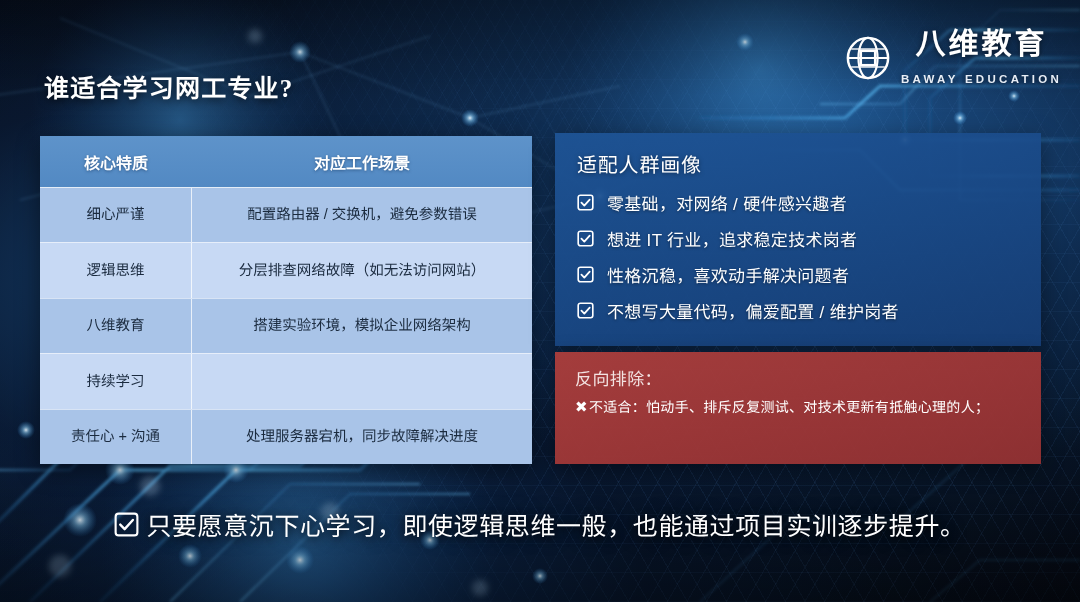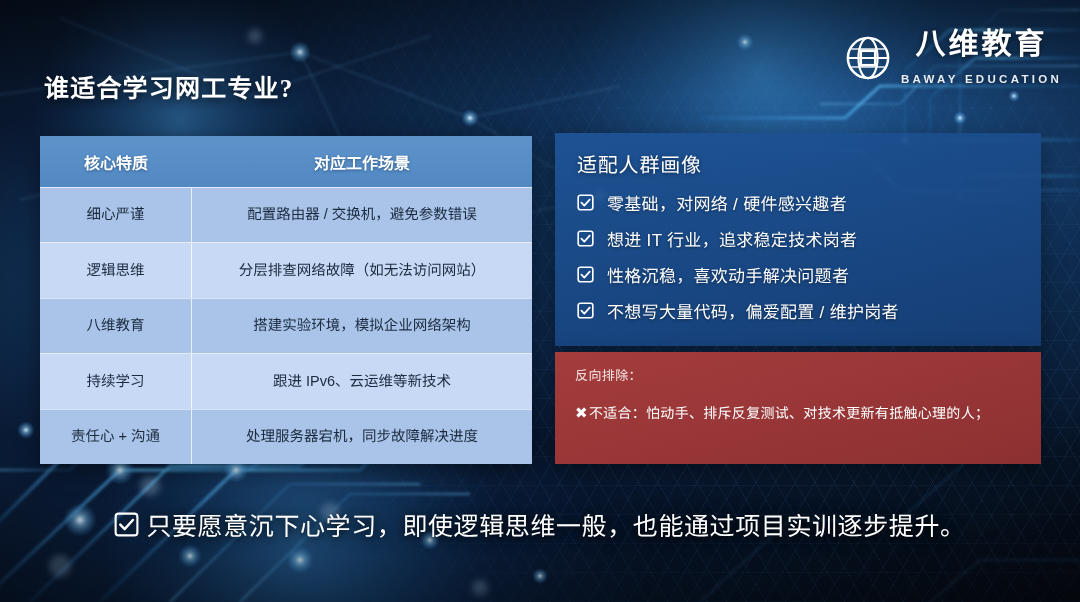--- a/index.html
+++ b/index.html
@@ -150,21 +150,21 @@
   
   #excl-panel {
     position:absolute; left:555px; top:352px;
     width:486px; height:112px;
     background:linear-gradient(165deg, rgba(172,62,60,.95) 0%, rgba(158,54,54,.95) 60%, rgba(146,49,50,.96) 100%);
     z-index:8;
     padding:13px 20px;
     box-shadow:0 6px 20px rgba(0,0,0,.40);
   }
   #excl-panel .lead {
-    font-size:13px; color:#f3e3e2; margin-bottom:17px; letter-spacing:.4px;
+    font-size:17px; color:#f3e3e2; margin-bottom:5px; letter-spacing:.4px;
   }
   #excl-panel .body {
     font-size:14px; color:#ffffff; line-height:1.62; letter-spacing:.3px;
   }
   #excl-panel .xmark {
     font-weight:700; font-size:15px; margin-right:1px; color:#ffffff;
   }
 
   
   #bottom-banner {
@@ -318,21 +318,20 @@
     <div class="trow even">
       <div class="cell c1">逻辑思维</div>
       <div class="cell c2">分层排查网络故障（如无法访问网站）</div>
     </div>
     <div class="trow odd">
       <div class="cell c1">八维教育</div>
       <div class="cell c2">搭建实验环境，模拟企业网络架构</div>
     </div>
     <div class="trow even">
       <div class="cell c1">持续学习</div>
-      <div class="cell c2">跟进 IPv6、云运维等新技术</div>
     </div>
     <div class="trow odd">
       <div class="cell c1">责任心 + 沟通</div>
       <div class="cell c2">处理服务器宕机，同步故障解决进度</div>
     </div>
   </div>
 
   <div id="fit-panel">
     <div class="ttl">适配人群画像</div>
     <ul class="chk-list">

